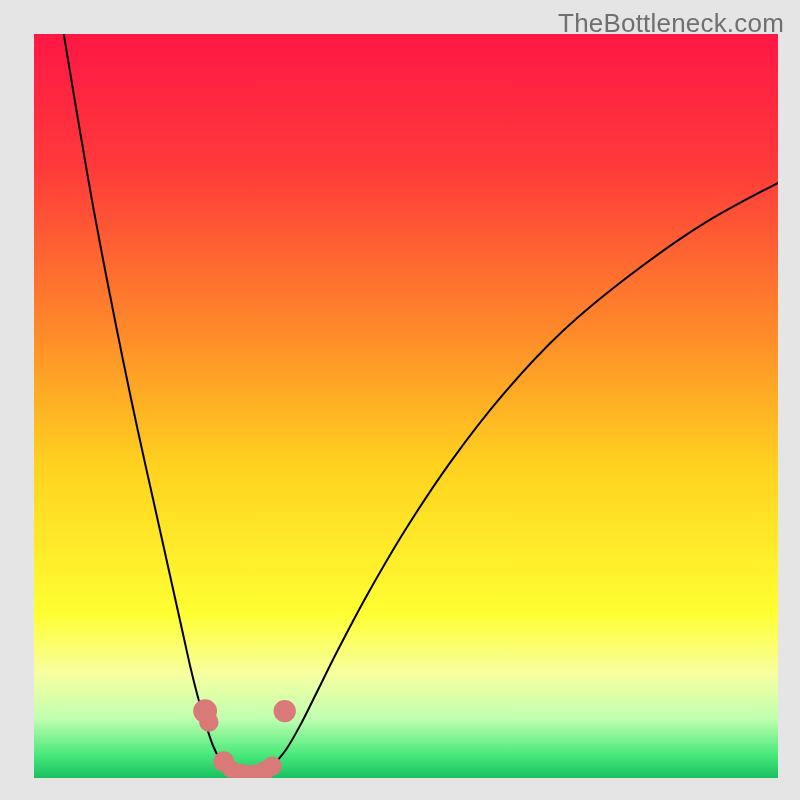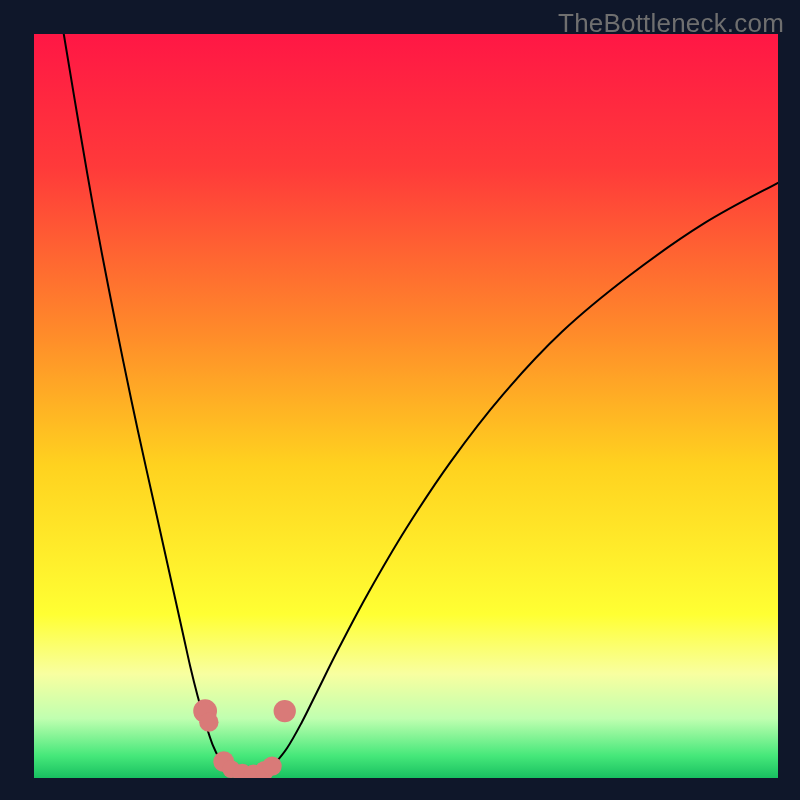--- a/index.html
+++ b/index.html
@@ -10,21 +10,21 @@
     background: #000;
     overflow: hidden;
     font-family: Arial, Helvetica, sans-serif;
   }
   .frame {
     position: absolute;
     left: 0;
     top: 0;
     width: 800px;
     height: 800px;
-    background: #0f172a;
+    background: #e5e5e5;
   }
   .plot {
     position: absolute;
     left: 34px;
     top: 34px;
     width: 744px;
     height: 744px;
   }
   .watermark {
     position: absolute;

